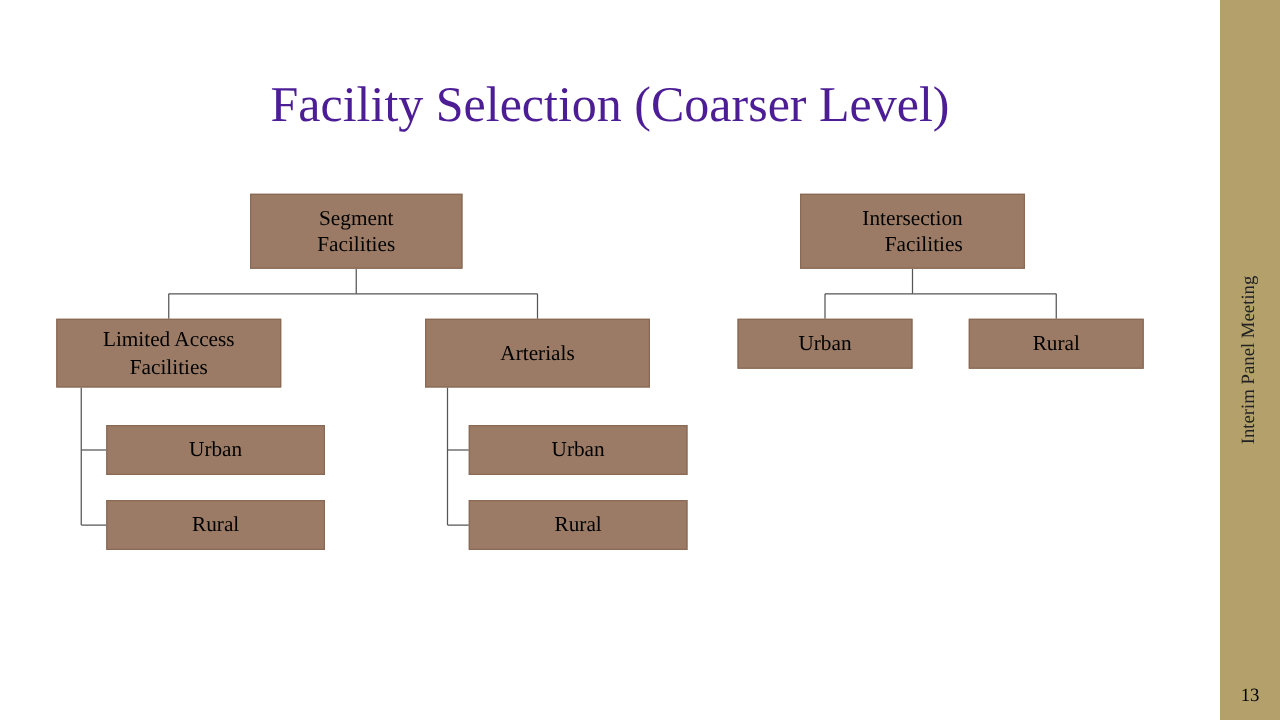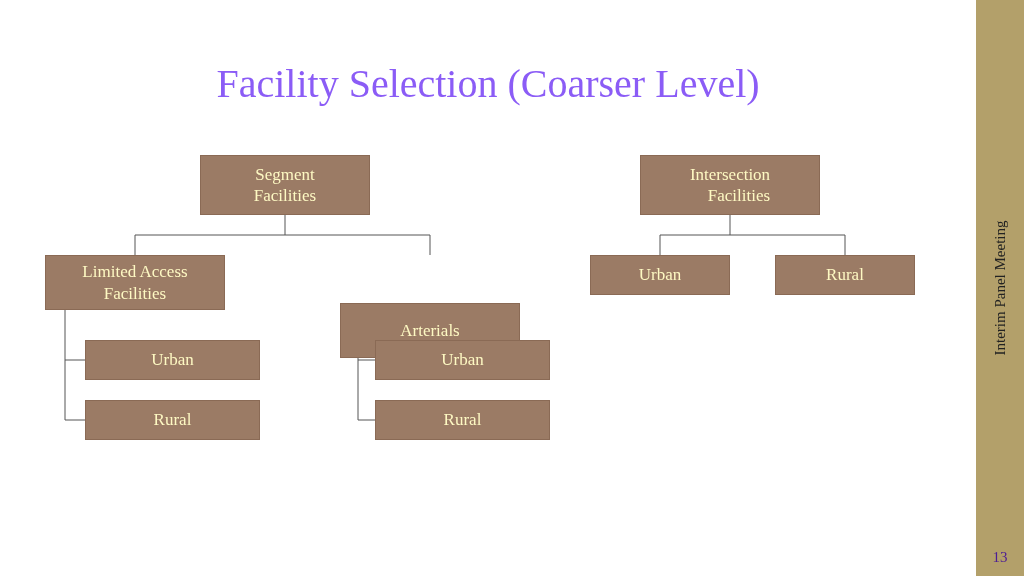--- a/index.html
+++ b/index.html
@@ -1,23 +1,23 @@
 <!DOCTYPE html>
 <html><head>
 <meta charset="utf-8">
 <style>
   * { box-sizing: border-box; margin: 0; padding: 0; }
   html, body { width: 1024px; height: 576px; font-family: Georgia, 'Times New Roman', serif; background: #fff; overflow: hidden; }
   .slide { position: relative; width: 1024px; height: 576px; }
   .sidebar { position: absolute; right: 0; top: 0; width: 48px; height: 576px; background: #b3a06a; }
   .sidebar-label { position: absolute; left: 50%; top: 50%; transform: translate(-50%,-50%) rotate(-90deg); transform-origin: center; white-space: nowrap; font-size: 15px; color: #222; }
-  .page-num { position: absolute; right: 0; bottom: 10px; width: 48px; text-align: center; font-size: 15px; color: #4c1d95; }
-  .title { position: absolute; left: 0; top: 60px; width: 976px; text-align: center; font-size: 40px; font-weight: 400; color: #8b5cf6; }
+  .page-num { position: absolute; right: 0; bottom: 10px; width: 48px; text-align: center; font-size: 15px; color: #000000; }
+  .title { position: absolute; left: 0; top: 60px; width: 976px; text-align: center; font-size: 40px; font-weight: 400; color: #4c1d95; }
   .stage { position: absolute; left: 0; top: 150px; width: 976px; height: 380px; }
-  .node { position: absolute; background: #9b7b65; color: #fef9c3; display: flex; align-items: center; justify-content: center; text-align: center; font-size: 17px; line-height: 1.25; padding: 4px 6px; border: 1px solid #8a6a55; }
+  .node { position: absolute; background: #9b7b65; color: #000000; display: flex; align-items: center; justify-content: center; text-align: center; font-size: 17px; line-height: 1.25; padding: 4px 6px; border: 1px solid #8a6a55; }
   svg.connectors { position: absolute; left: 0; top: 0; width: 976px; height: 380px; pointer-events: none; }
   svg.connectors line { stroke: #555; stroke-width: 1; }
 </style>
 </head>
 <body>
 
 <div class="slide">
   <div class="title">Facility Selection (Coarser Level)</div>
 
   <div class="stage">
@@ -35,21 +35,21 @@
         <line x1="730" y1="65" x2="730" y2="85"></line>
         <line x1="660" y1="85" x2="845" y2="85"></line>
         <line x1="660" y1="85" x2="660" y2="105"></line>
         <line x1="845" y1="85" x2="845" y2="105"></line>
       </svg>
 
     <div class="node" style="left: 200px; top: 5px; width: 170px; height: 60px; white-space: pre-line;">Segment
 Facilities</div>
     <div class="node" style="left: 45px; top: 105px; width: 180px; height: 55px; white-space: pre-line; text-align: center;">Limited Access
 Facilities</div>
-    <div class="node" style="left: 340px; top: 105px; width: 180px; height: 55px; white-space: pre-line; margin-top: 48px;">Arterials</div>
+    <div class="node" style="left: 340px; top: 105px; width: 180px; height: 55px; white-space: pre-line;">Arterials</div>
     <div class="node" style="left: 85px; top: 190px; width: 175px; height: 40px; white-space: pre-line;">Urban</div>
     <div class="node" style="left: 85px; top: 250px; width: 175px; height: 40px; white-space: pre-line;">Rural</div>
     <div class="node" style="left: 375px; top: 190px; width: 175px; height: 40px; white-space: pre-line;">Urban</div>
     <div class="node" style="left: 375px; top: 250px; width: 175px; height: 40px; white-space: pre-line;">Rural</div>
     <div class="node" style="left: 640px; top: 5px; width: 180px; height: 60px; white-space: pre-line; text-align: right;">Intersection
 Facilities</div>
     <div class="node" style="left: 590px; top: 105px; width: 140px; height: 40px; white-space: pre-line;">Urban</div>
     <div class="node" style="left: 775px; top: 105px; width: 140px; height: 40px; white-space: pre-line;">Rural</div>
   </div>
 

